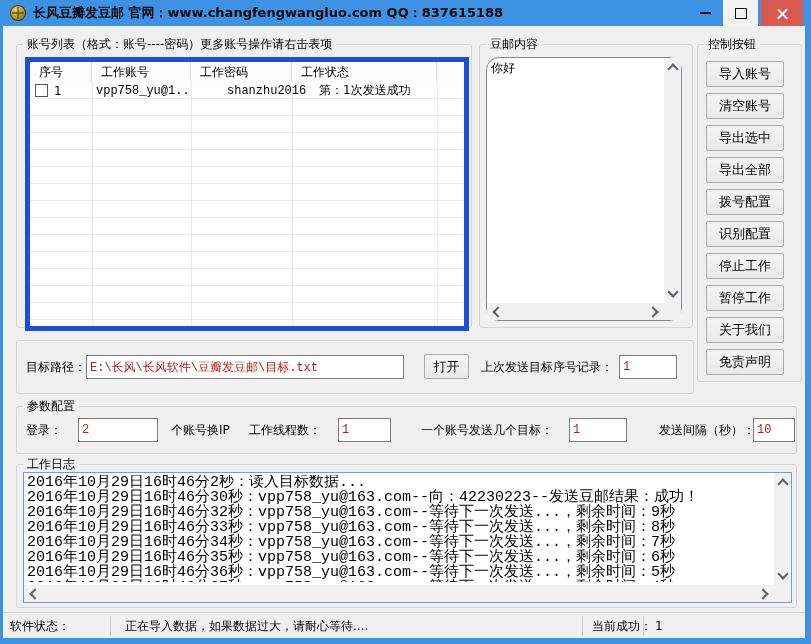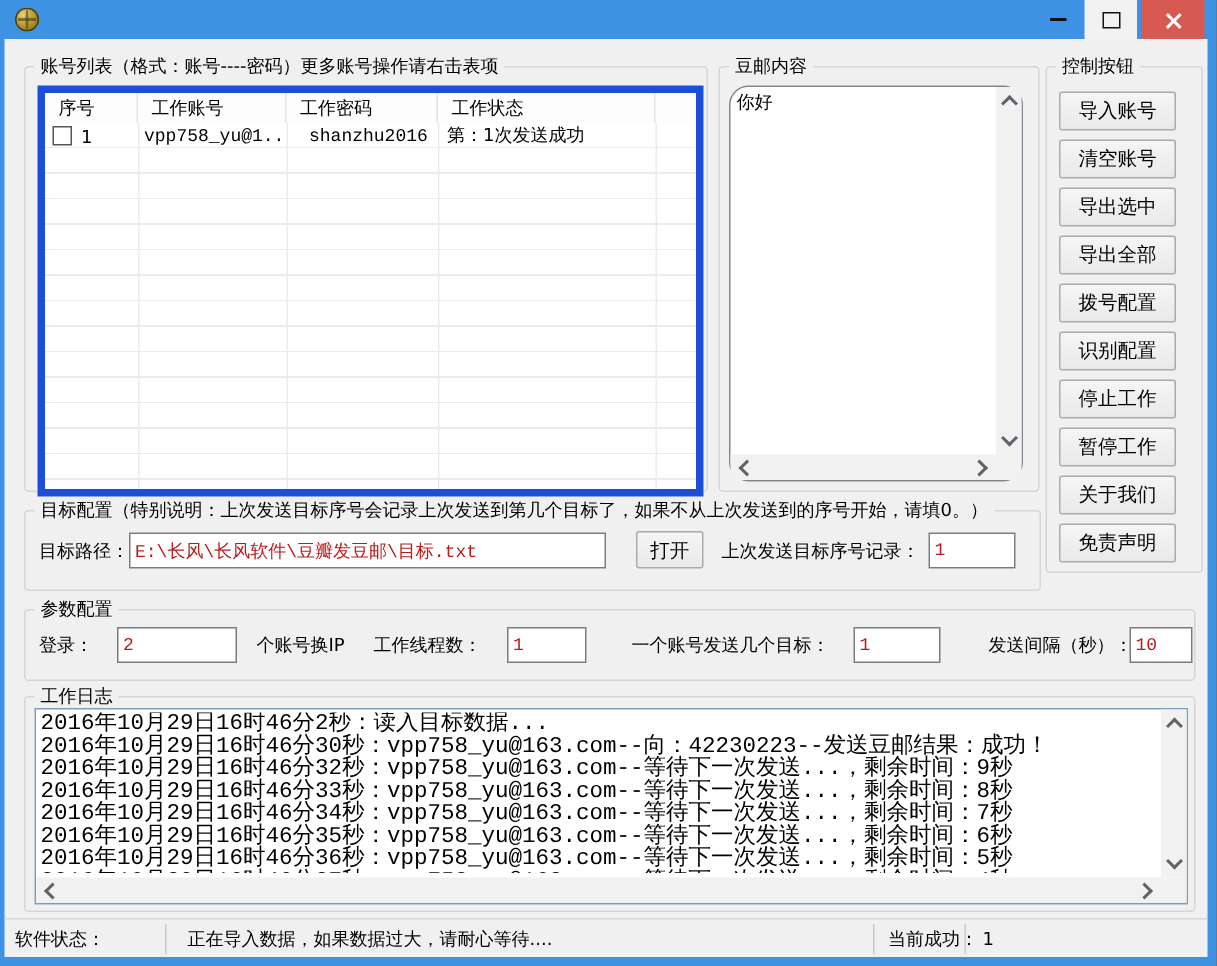--- a/index.html
+++ b/index.html
@@ -52,21 +52,21 @@
   .hc1{width:62px;} .hc2{width:99px;} .hc3{width:101px;} .hc4{width:145px;} .hc5{flex:1;border-right:none;}
   .lv-body{position:absolute;left:0;top:20px;right:0;bottom:0;
     background:
       linear-gradient(#ebebeb,#ebebeb) 62px 0/1px 100% no-repeat,
       linear-gradient(#ebebeb,#ebebeb) 161px 0/1px 100% no-repeat,
       linear-gradient(#ebebeb,#ebebeb) 262px 0/1px 100% no-repeat,
       linear-gradient(#ebebeb,#ebebeb) 407px 0/1px 100% no-repeat,
       repeating-linear-gradient(to bottom,#ffffff 0 16px,#ebebeb 16px 17px);}
   .lv-row{position:absolute;left:0;top:0;width:100%;height:17px;display:flex;align-items:center;}
   .lv-cell{box-sizing:border-box;white-space:nowrap;overflow:hidden;display:flex;align-items:center;}
-  .rc1{width:62px;} .rc2{width:99px;padding-left:4px;} .rc3{width:101px;padding-left:15px;} .rc4{width:145px;padding-left:6px;}
+  .rc1{width:62px;} .rc2{width:99px;padding-left:4px;} .rc3{width:101px;padding-left:15px;margin-left:21px;} .rc4{width:145px;padding-left:6px;}
   .cbx{width:11px;height:11px;border:1px solid #555;background:#fff;margin:0 6px 0 5px;flex:0 0 auto;}
 
   
   .textbox{position:absolute;background:#fff;border:1px solid #828790;}
   .mail-box{left:6px;top:12px;width:194px;height:262px;border-radius:13px;}
   .tb-text{position:absolute;left:4px;top:2px;right:20px;bottom:20px;line-height:16px;white-space:pre-wrap;}
 
   
   .vscroll{position:absolute;top:0;right:0;bottom:17px;width:17px;background:#f1f1f1;}
   .hscroll{position:absolute;left:0;right:17px;bottom:0;height:17px;background:#f1f1f1;}
@@ -98,20 +98,21 @@
   .sb-item{position:absolute;top:0;height:26px;line-height:26px;white-space:nowrap;}
   .sb-sep{position:absolute;top:3px;width:1px;height:20px;background:#c9c9c9;}
 </style>
 </head>
 <body>
 
 <div class="win">
 
   <div class="titlebar">
     <div class="app-icon"></div>
+    <div class="title-text">长风豆瓣发豆邮 官网：www.changfengwangluo.com QQ：837615188</div>
     <div class="cap-btn btn-min">
         <span class="min-glyph"></span>
       </div>
     <div class="cap-btn btn-max">
         <span class="max-glyph"></span>
       </div>
     <div class="cap-btn btn-close">
         <span class="close-glyph"></span>
       </div>
   </div>
@@ -166,21 +167,20 @@
     <div class="btn ctrl-btn" style="top:112px">导出全部</div>
     <div class="btn ctrl-btn" style="top:144px">拨号配置</div>
     <div class="btn ctrl-btn" style="top:176px">识别配置</div>
     <div class="btn ctrl-btn" style="top:208px">停止工作</div>
     <div class="btn ctrl-btn" style="top:240px">暂停工作</div>
     <div class="btn ctrl-btn" style="top:272px">关于我们</div>
     <div class="btn ctrl-btn" style="top:304px">免责声明</div>
   </div>
 
   <div class="group g-target">
-    <span class="glabel">目标配置（特别说明：上次发送目标序号会记录上次发送到第几个目标了，如果不从上次发送到的序号开始，请填0。）</span>
     <span class="flabel" style="left:9px;top:14px">目标路径：</span>
     <input class="field" style="left: 69px; top: 14px; width: 318px;" value="E:\长风\长风软件\豆瓣发豆邮\目标.txt">
     <div class="btn" style="position:absolute;left:407px;top:13px;width:45px;height:25px">打开</div>
     <span class="flabel" style="left:464px;top:14px">上次发送目标序号记录：</span>
     <input class="field" style="left: 602px; top: 14px; width: 58px;" value="1">
   </div>
 
   <div class="group g-param">
     <span class="glabel">参数配置</span>
     <span class="flabel" style="left:9px;top:11px">登录：</span>

